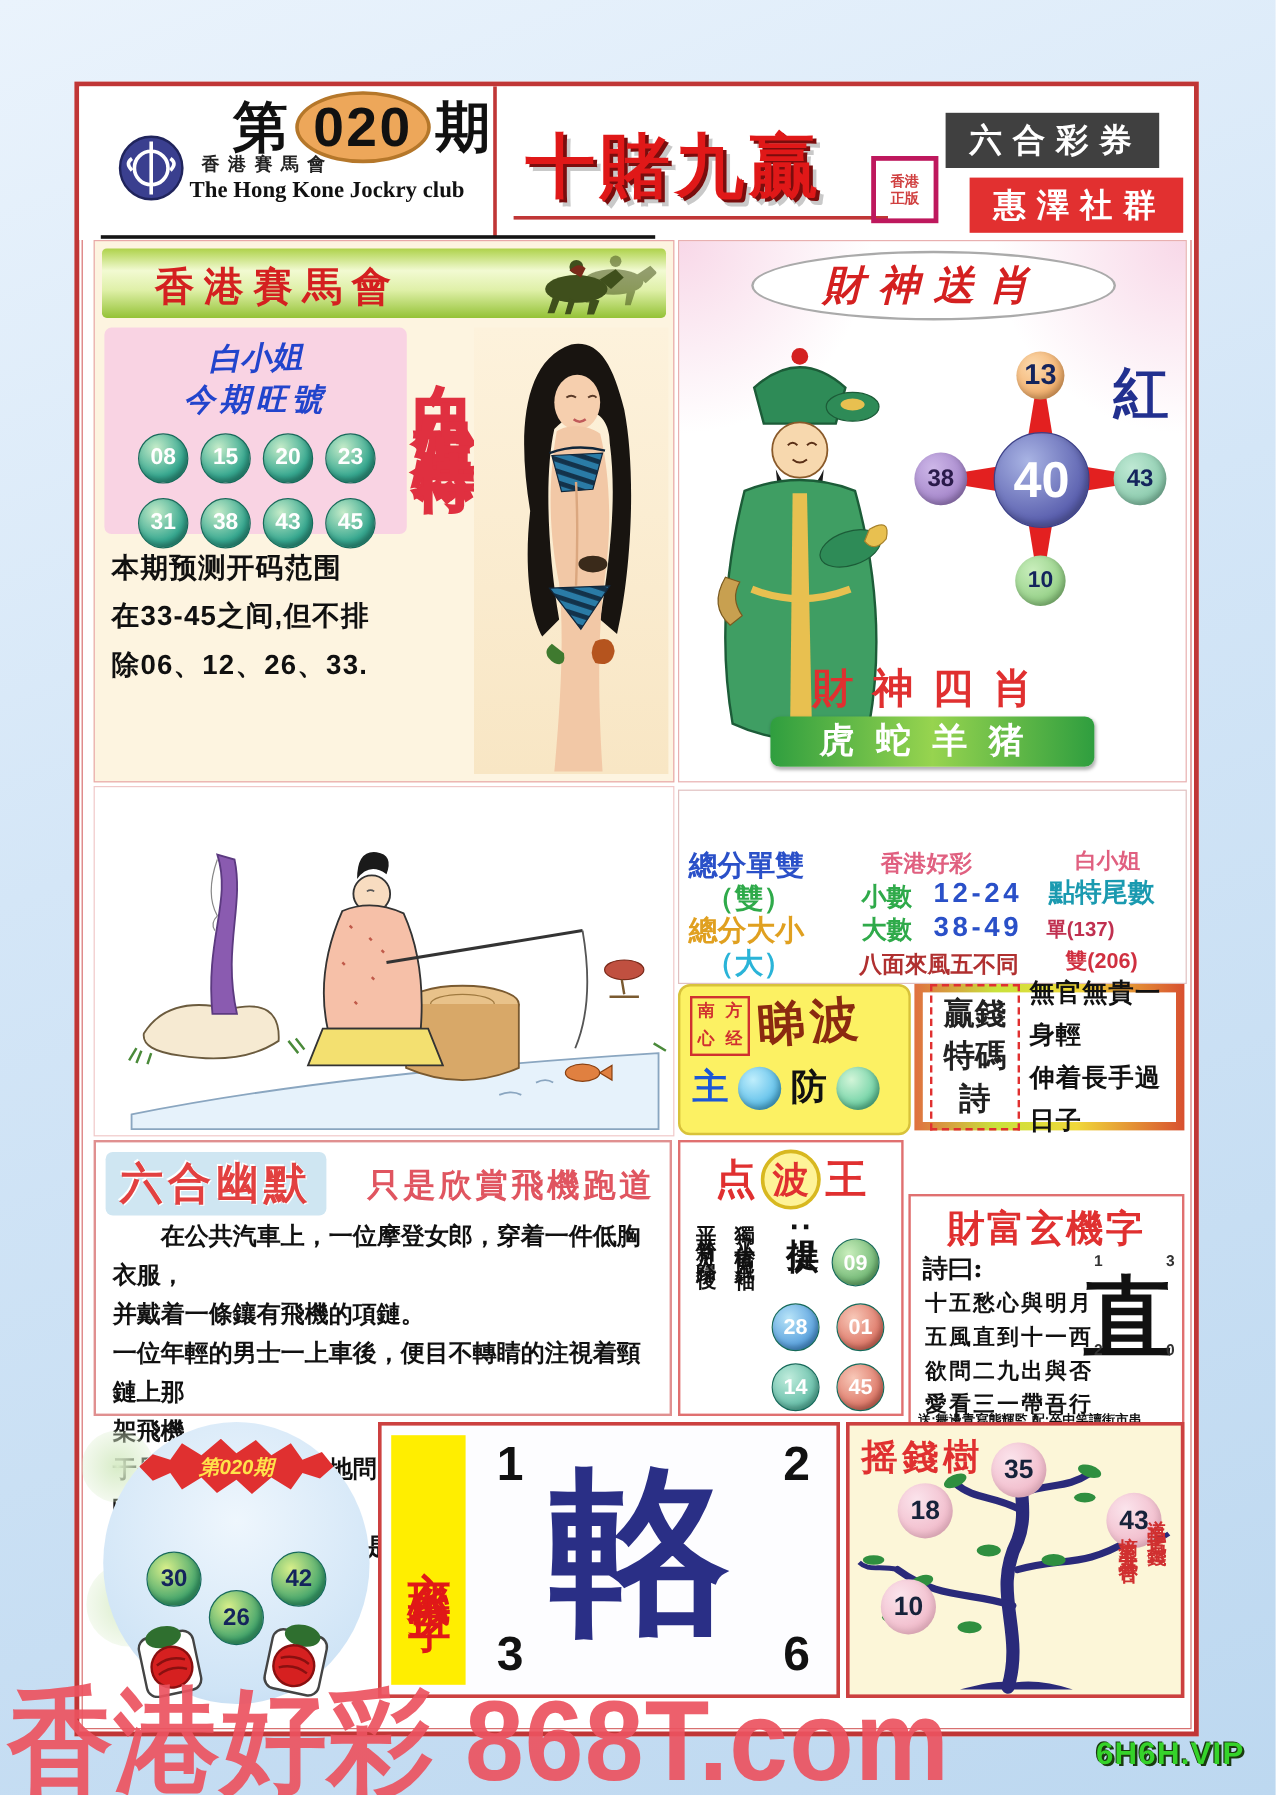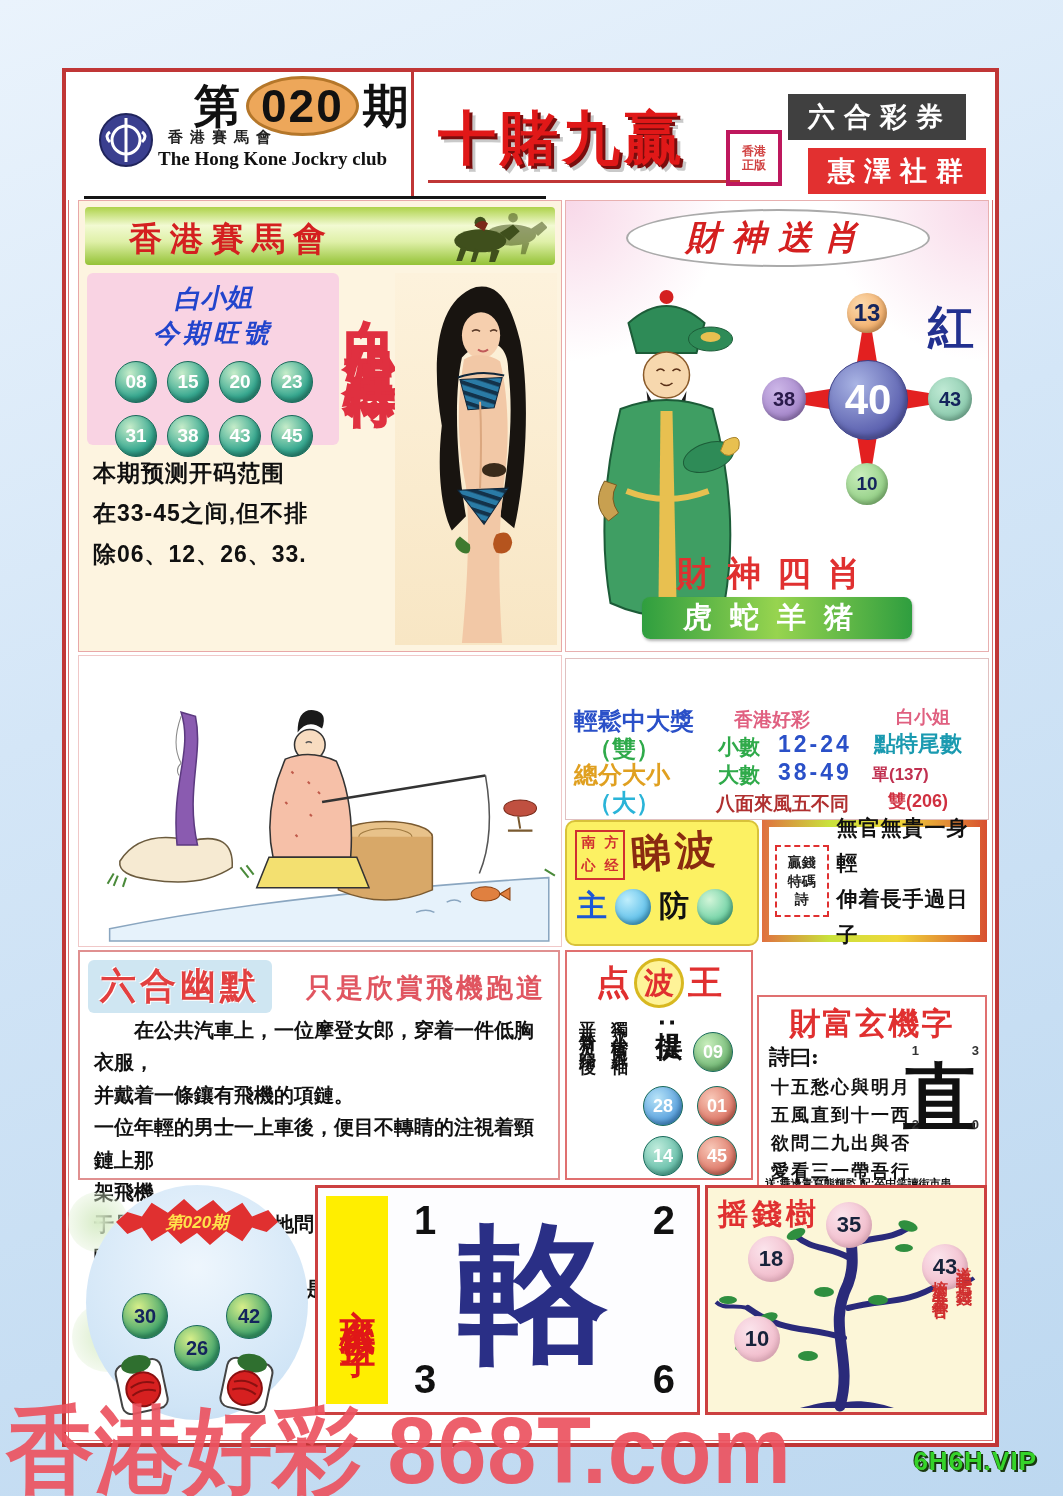--- a/index.html
+++ b/index.html
@@ -95,21 +95,21 @@
   .zhu{color:#1b57d6;}
   .fang{color:#111;}
   .orb{width:36px;height:36px;border-radius:50%;box-shadow:inset -2px -3px 5px rgba(0,0,0,.3);}
   .orb-blue{background:radial-gradient(circle at 35% 30%,#bfeefc,#2aa6e0);}
   .orb-green{background:radial-gradient(circle at 35% 30%,#d2f5d8,#3bbf8a);}
   
   .poembox{position:absolute;left:696px;top:748px;width:225px;height:122px;
     background:linear-gradient(90deg,#e07040,#c9e23c 30%,#f0d83a 60%,#d85030);padding:7px;box-sizing:border-box;}
   .poembox-inner{width:100%;height:100%;background:#fff;display:flex;align-items:center;box-sizing:border-box;padding:6px;}
   .pb-label{border:2px dashed #e03030;padding:6px 6px;margin-right:8px;text-align:center;
-    font-size:14px;font-weight:800;color:#222;line-height:1.35;font-family:"DejaVu Serif",serif;}
+    font-size:26px;font-weight:800;color:#222;line-height:1.35;font-family:"DejaVu Serif",serif;}
   .pb-lines{font-size:21px;font-weight:900;color:#111;line-height:1.7;letter-spacing:1px;}
   
   .humor{position:absolute;left:12px;top:878px;width:482px;height:230px;background:#fff;border:2px solid #e09090;box-sizing:border-box;}
   .humor-title{position:absolute;left:8px;top:8px;background:#cfe6f2;border-radius:6px;padding:2px 12px;
     font-size:36px;font-weight:900;color:#e24040;letter-spacing:4px;text-shadow:1px 1px 0 #fff,-1px -1px 0 #fff;}
   .humor-sub{position:absolute;right:12px;top:18px;font-size:27px;font-weight:800;color:#e05560;letter-spacing:3px;}
   .humor-body{position:absolute;left:14px;top:62px;right:10px;font-size:20px;line-height:1.62;color:#111;
     font-family:"DejaVu Serif",serif;font-weight:600;}
   .indent{text-indent:2em;}
   
@@ -319,21 +319,21 @@
       <path d="M398 116 q10 58 -6 96" stroke="#555" stroke-width="1.5" fill="none"></path>
       <ellipse cx="398" cy="232" rx="14" ry="7" fill="#e08040" stroke="#8a4010"></ellipse>
       <path d="M412 232 l10 -6 0 12z" fill="#e08040" stroke="#8a4010"></path>
       <ellipse cx="432" cy="148" rx="16" ry="8" fill="#c05040" stroke="#7a2a1a"></ellipse>
       <path d="M430 156 l2 12 M420 170 l24 0" stroke="#7a5a30" stroke-width="2"></path>
       <path d="M330 250 q10 -4 18 0 M360 240 q8 -4 14 0" stroke="#8aa6c0" stroke-width="1.5" fill="none"></path>
     </svg>
   </section>
 
   <section class="sure">
-    <span class="s-lbl" style="left:8px;top:46px;font-size:24px;color:#2a50c8">輕鬆中大獎</span>
+    <span class="s-lbl" style="left:8px;top:46px;font-size:24px;color:#2a50c8">總分單雙</span>
     <span class="s-lbl" style="left:22px;top:74px;font-size:24px;color:#2faa4a">（雙）</span>
     <span class="s-lbl" style="left:8px;top:100px;font-size:24px;color:#e0a020">總分大小</span>
     <span class="s-lbl" style="left:22px;top:128px;font-size:24px;color:#2ab4d8">（大）</span>
     <span class="s-lbl" style="left:168px;top:48px;font-size:19px;color:#e06080">香港好彩</span>
     <span class="s-lbl" style="left:152px;top:74px;font-size:21px;color:#2faa4a">小數</span>
     <span class="s-lbl" style="left:212px;top:72px;font-size:23px;color:#2a50c8;letter-spacing:3px">12-24</span>
     <span class="s-lbl" style="left:152px;top:102px;font-size:21px;color:#2faa4a">大數</span>
     <span class="s-lbl" style="left:212px;top:100px;font-size:23px;color:#2a50c8;letter-spacing:3px">38-49</span>
     <span class="s-lbl" style="left:306px;top:104px;font-size:17px;color:#c03050">單(137)</span>
     <span class="s-lbl" style="left:150px;top:132px;font-size:19px;color:#b03030">八面來風五不同</span>

